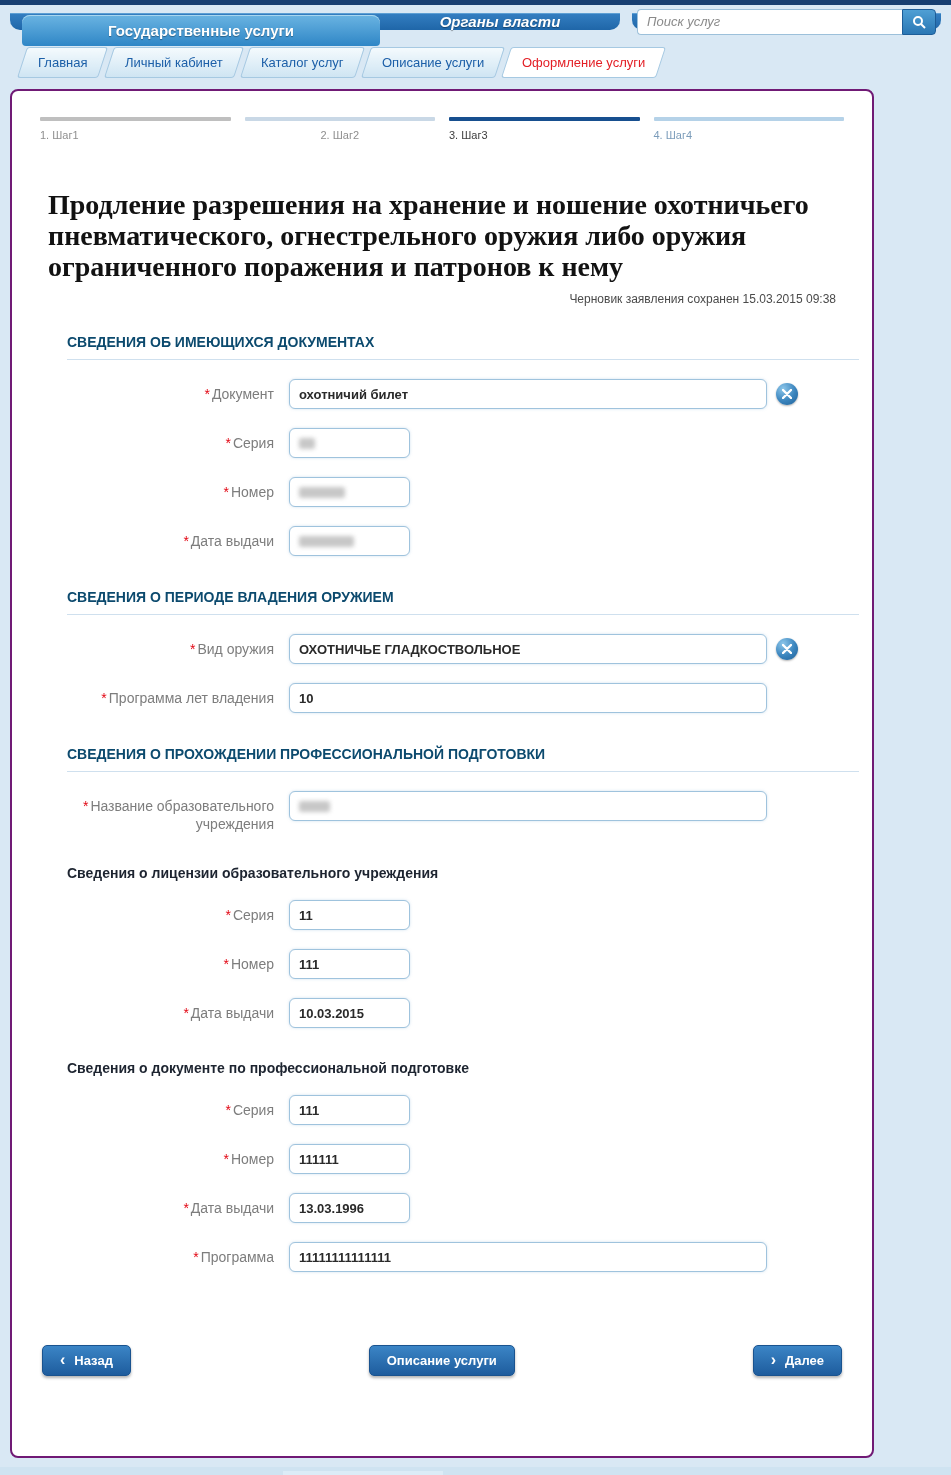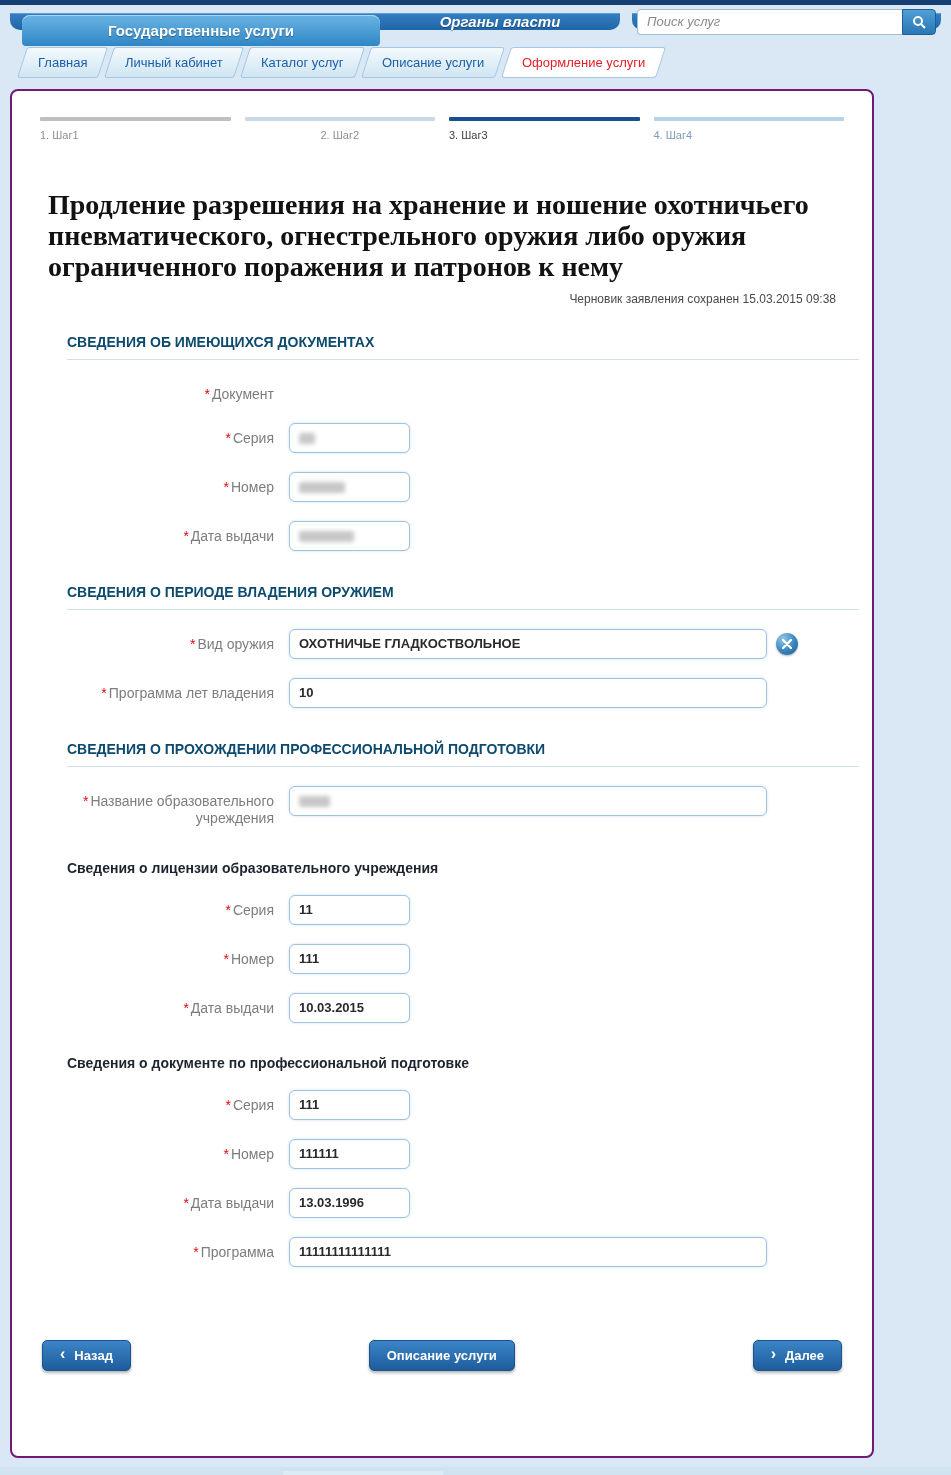--- a/index.html
+++ b/index.html
@@ -168,20 +168,28 @@
   <div class="draft">Черновик заявления сохранен 15.03.2015 09:38</div>
 
   <div class="form">
 
     <div class="section">
       <div class="section-h">СВЕДЕНИЯ ОБ ИМЕЮЩИХСЯ ДОКУМЕНТАХ</div>
       <hr class="section-rule">
 
       <div class="row">
         <div class="lab"><span class="req">*</span><span>Документ</span></div>
+        <div class="ctrl">
+          <input class="field w-wide" value="охотничий билет" style="">
+          <button class="clear-btn">
+            <svg width="10" height="10" viewBox="0 0 10 10">
+                <path d="M1 1 L9 9 M9 1 L1 9" stroke="#fff" stroke-width="2.4" stroke-linecap="round"></path>
+              </svg>
+          </button>
+        </div>
       </div>
 
       <div class="row">
         <div class="lab"><span class="req">*</span><span>Серия</span></div>
         <div class="ctrl">
           <input class="field w-small" style="">
           <span class="smudge" data-size="sm"></span>
         </div>
       </div>
 

